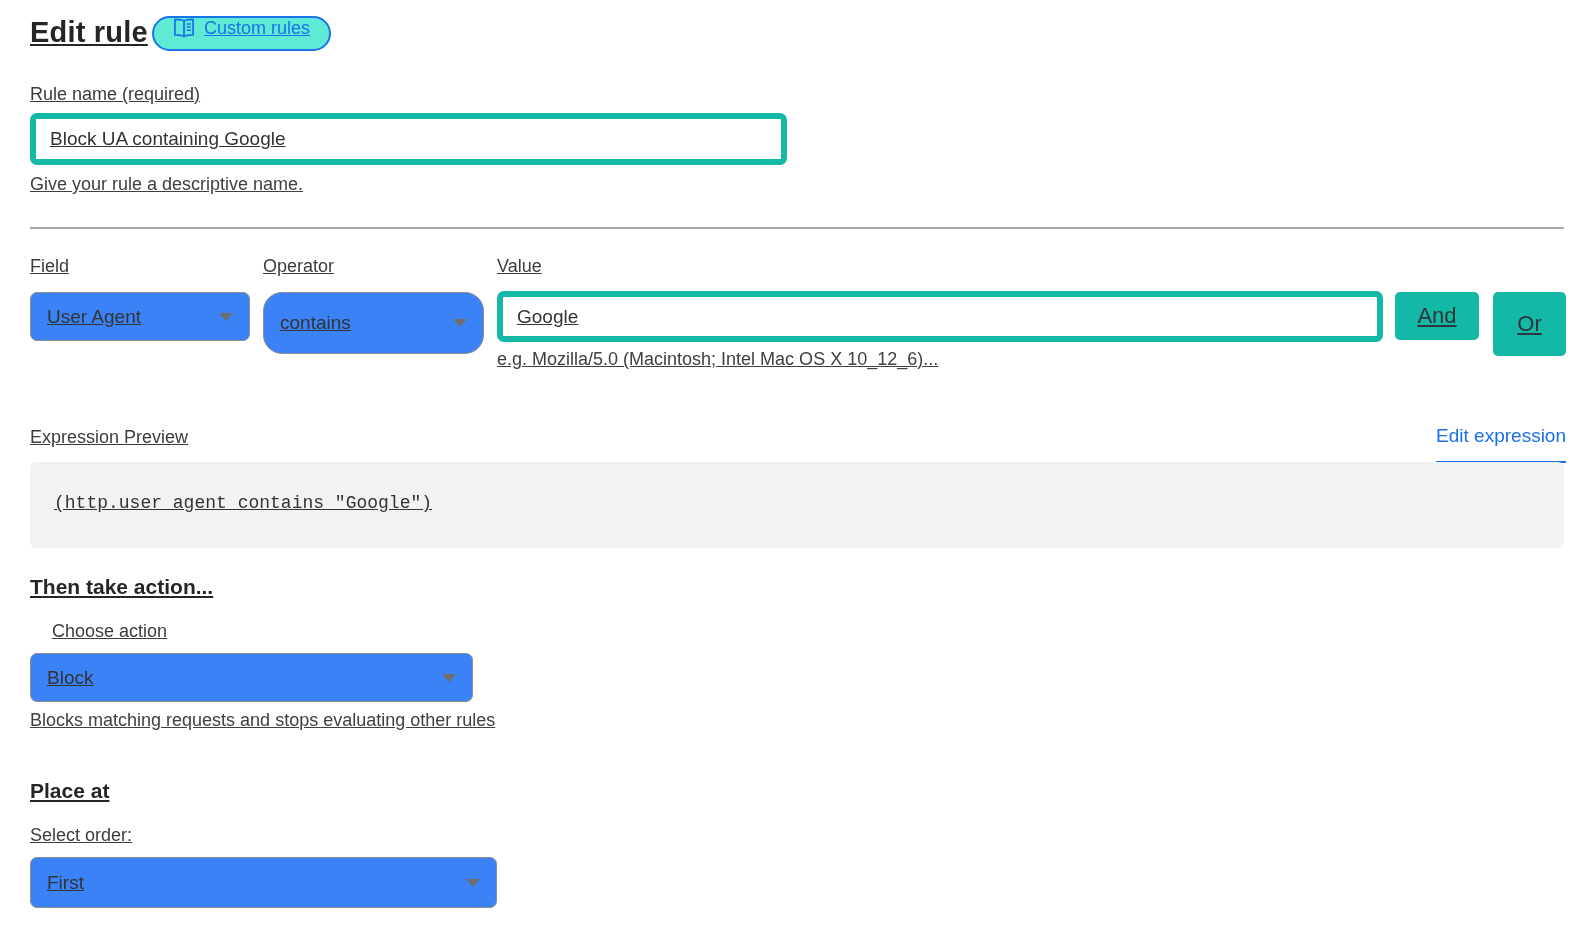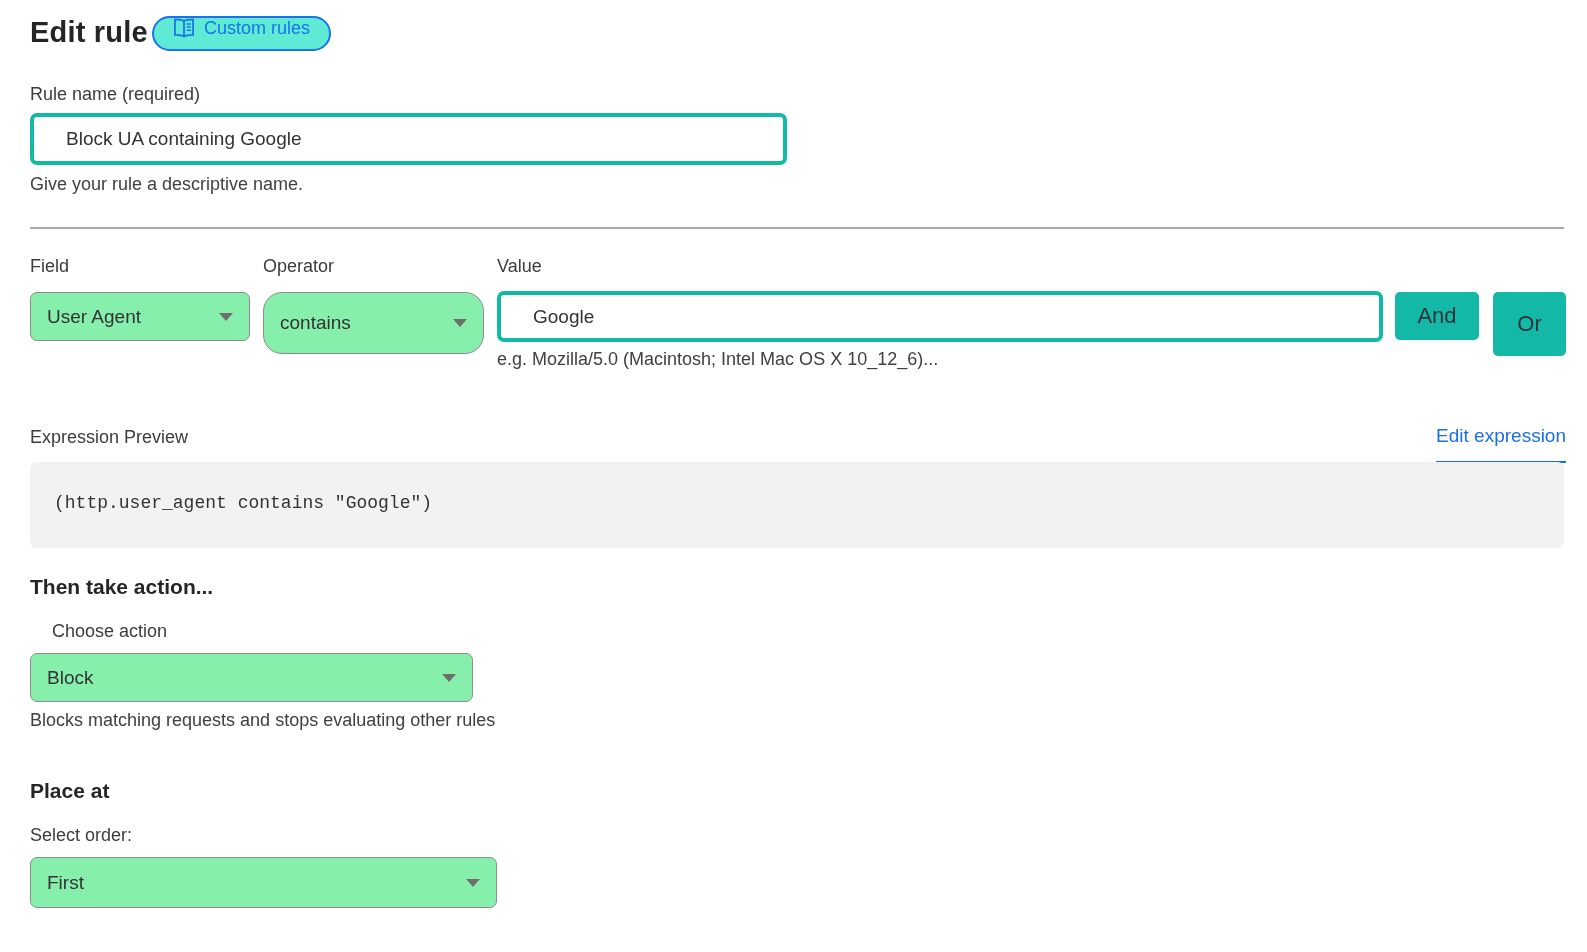--- a/index.html
+++ b/index.html
@@ -4,21 +4,21 @@
 <style>
   * { margin:0; padding:0; box-sizing:border-box; }
   html,body { background:#ffffff; }
   body { font-family:"Liberation Sans", sans-serif; color:#383838; }
   .page {
     position:relative;
     width:1587px; height:952px;
     background:#ffffff;
     overflow:hidden;
   }
-  .abs { position:absolute; }
+  .abs { position:absolute;text-decoration:underline; }
 
   
   .page-title {
     left:30px; top:16px;
     font-size:29px; font-weight:bold; color:#252525;
     letter-spacing:0.2px;
   }
   .docs-pill {
     left:152px; top:16px;
     height:35px;
@@ -31,28 +31,28 @@
   }
   .docs-pill svg { display:block; }
 
   
   .field-label { font-size:18px; color:#3c3c3c; }
   .help-text  { font-size:18px; color:#404040; }
   .section-heading { font-size:21px; font-weight:bold; color:#252525; }
 
   
   .text-input {
-    border:4px solid #14b8a6; border-radius:7px;
+    border:6px solid #14b8a6; border-radius:7px;
     font-size:19px; font-family:inherit; color:#333333;
-    padding:0 32px; background:#ffffff;
+    padding:0 14px; background:#ffffff;
     outline:none;
   }
   .select-box {
     border:1px solid #8d8d8d; border-radius:7px;
-    background:#86efac;
+    background:#3b82f6;
     display:flex; align-items:center; justify-content:space-between;
     padding:0 16px;
     font-size:19px; color:#333333;
     cursor:pointer;
   }
   .caret {
     width:0; height:0;
     border-left:7px solid transparent;
     border-right:7px solid transparent;
     border-top:8px solid #6e6e6e;

